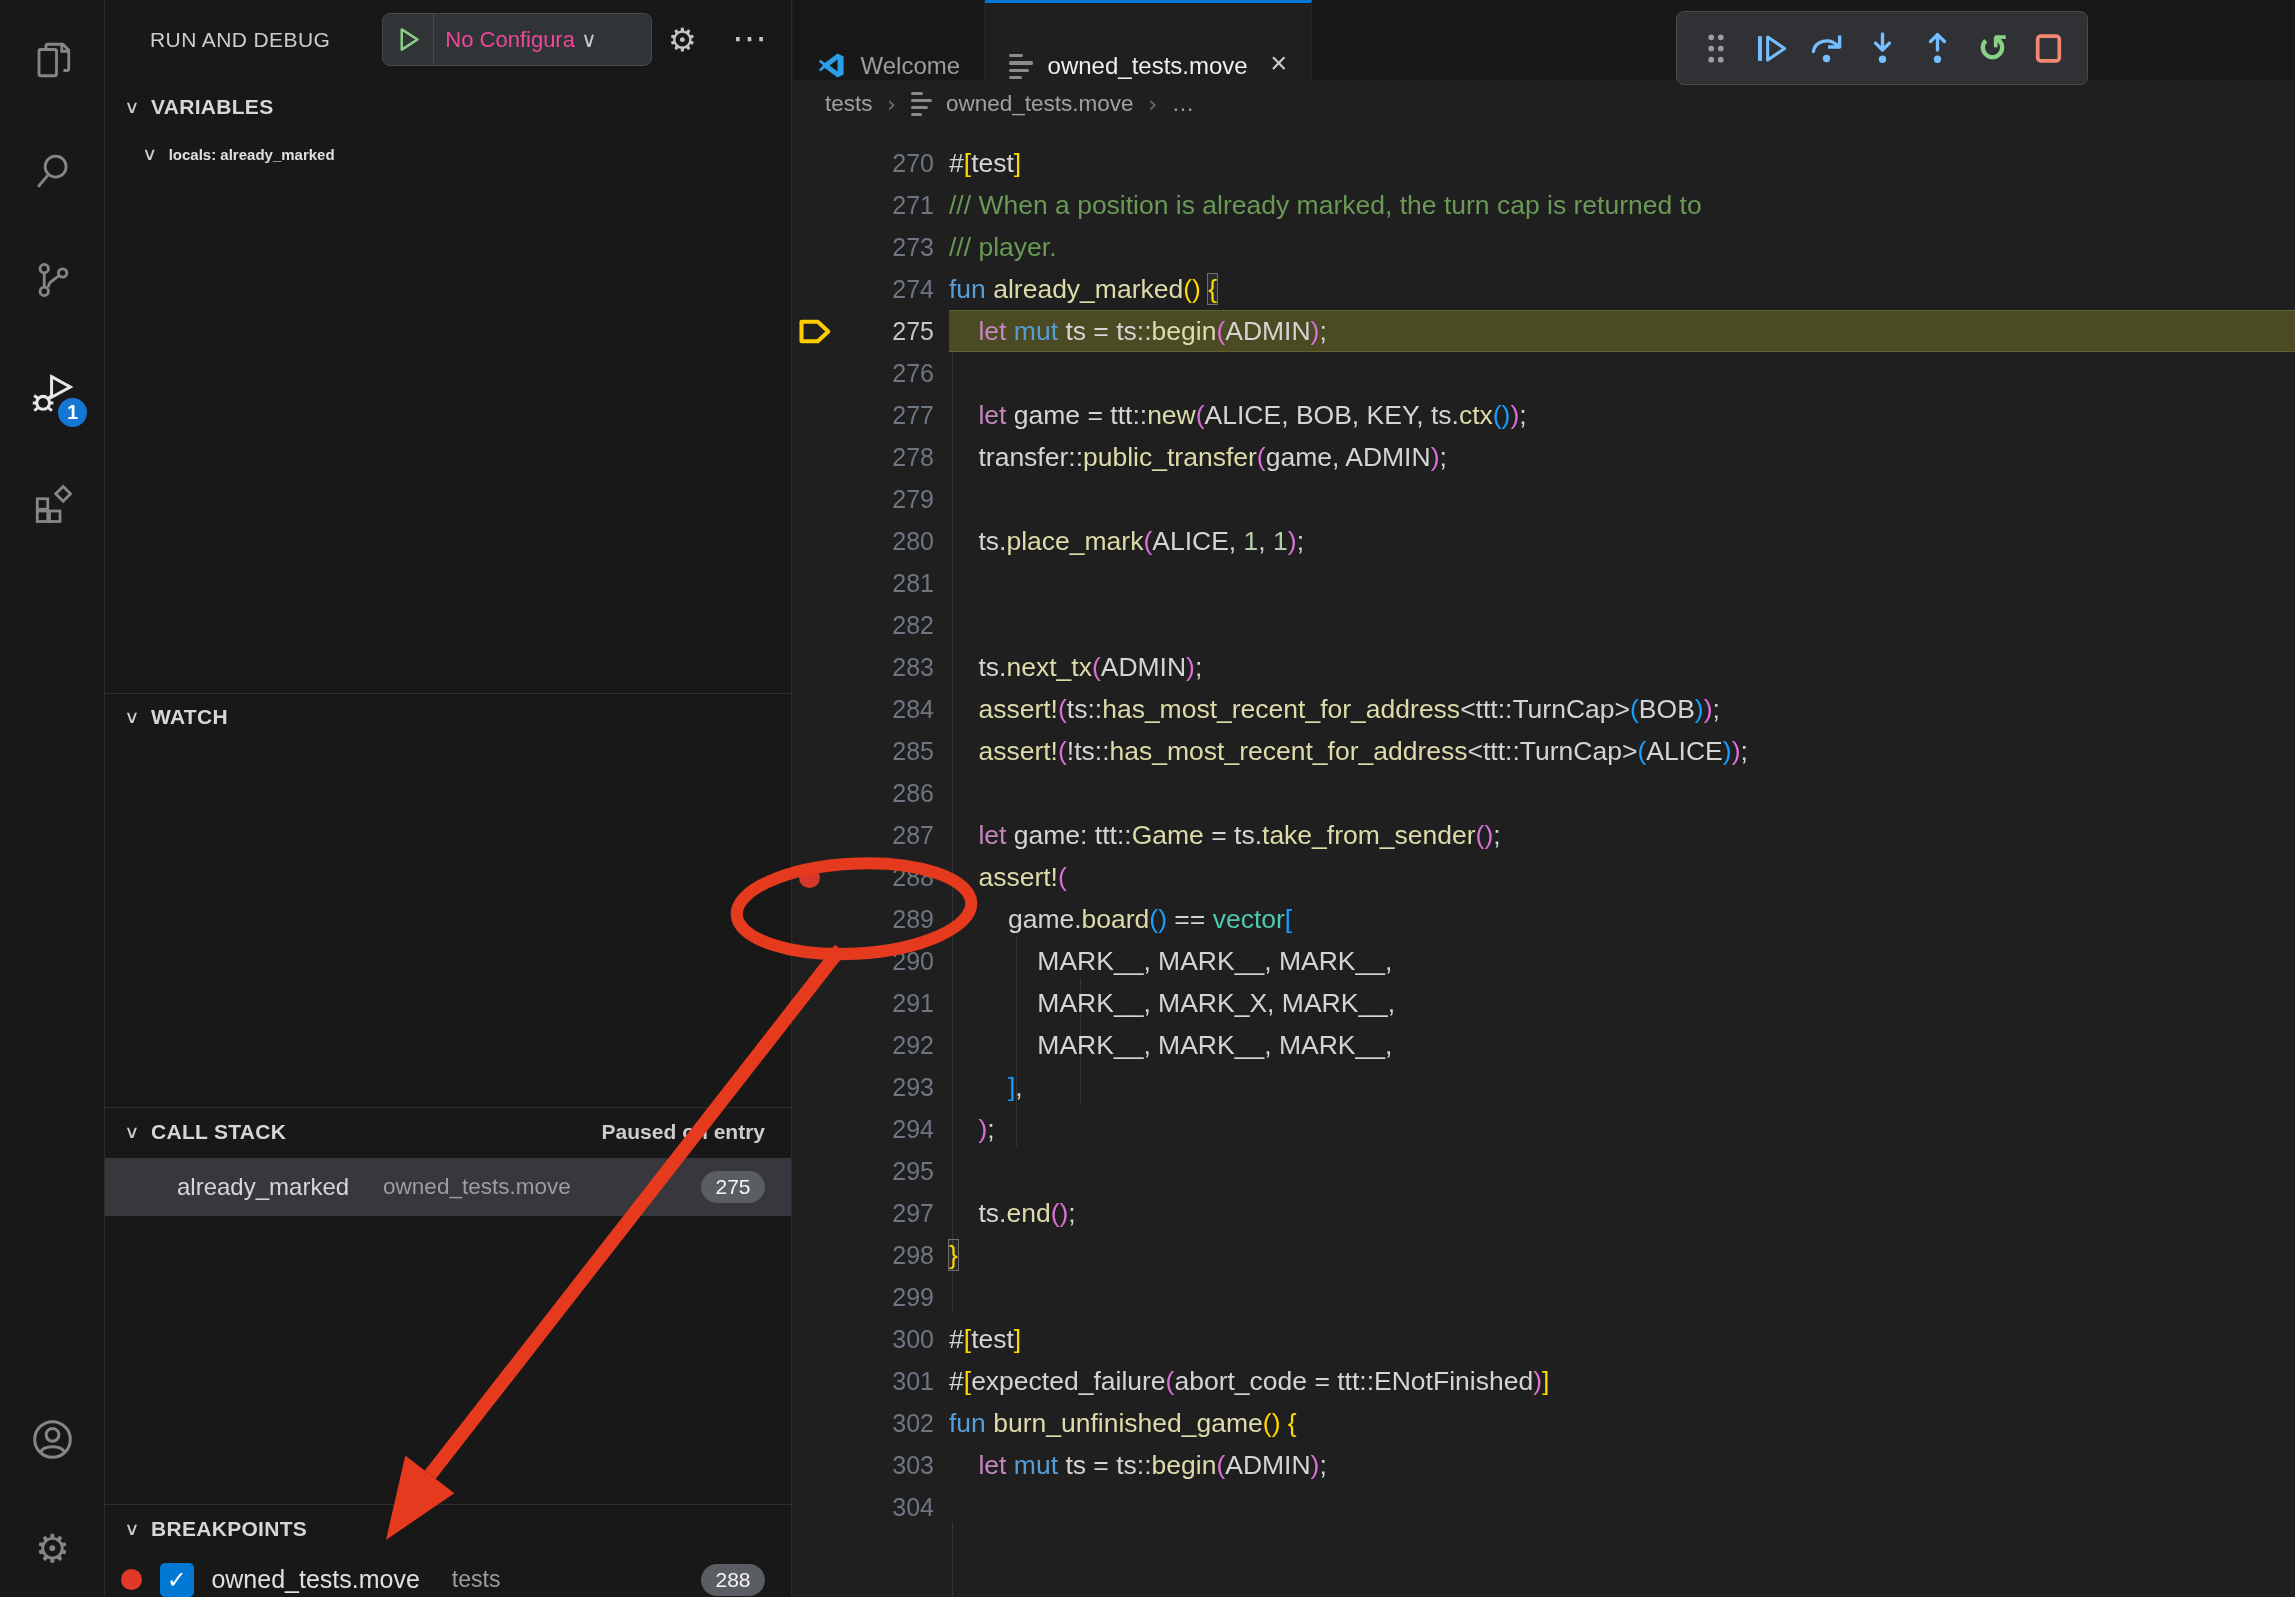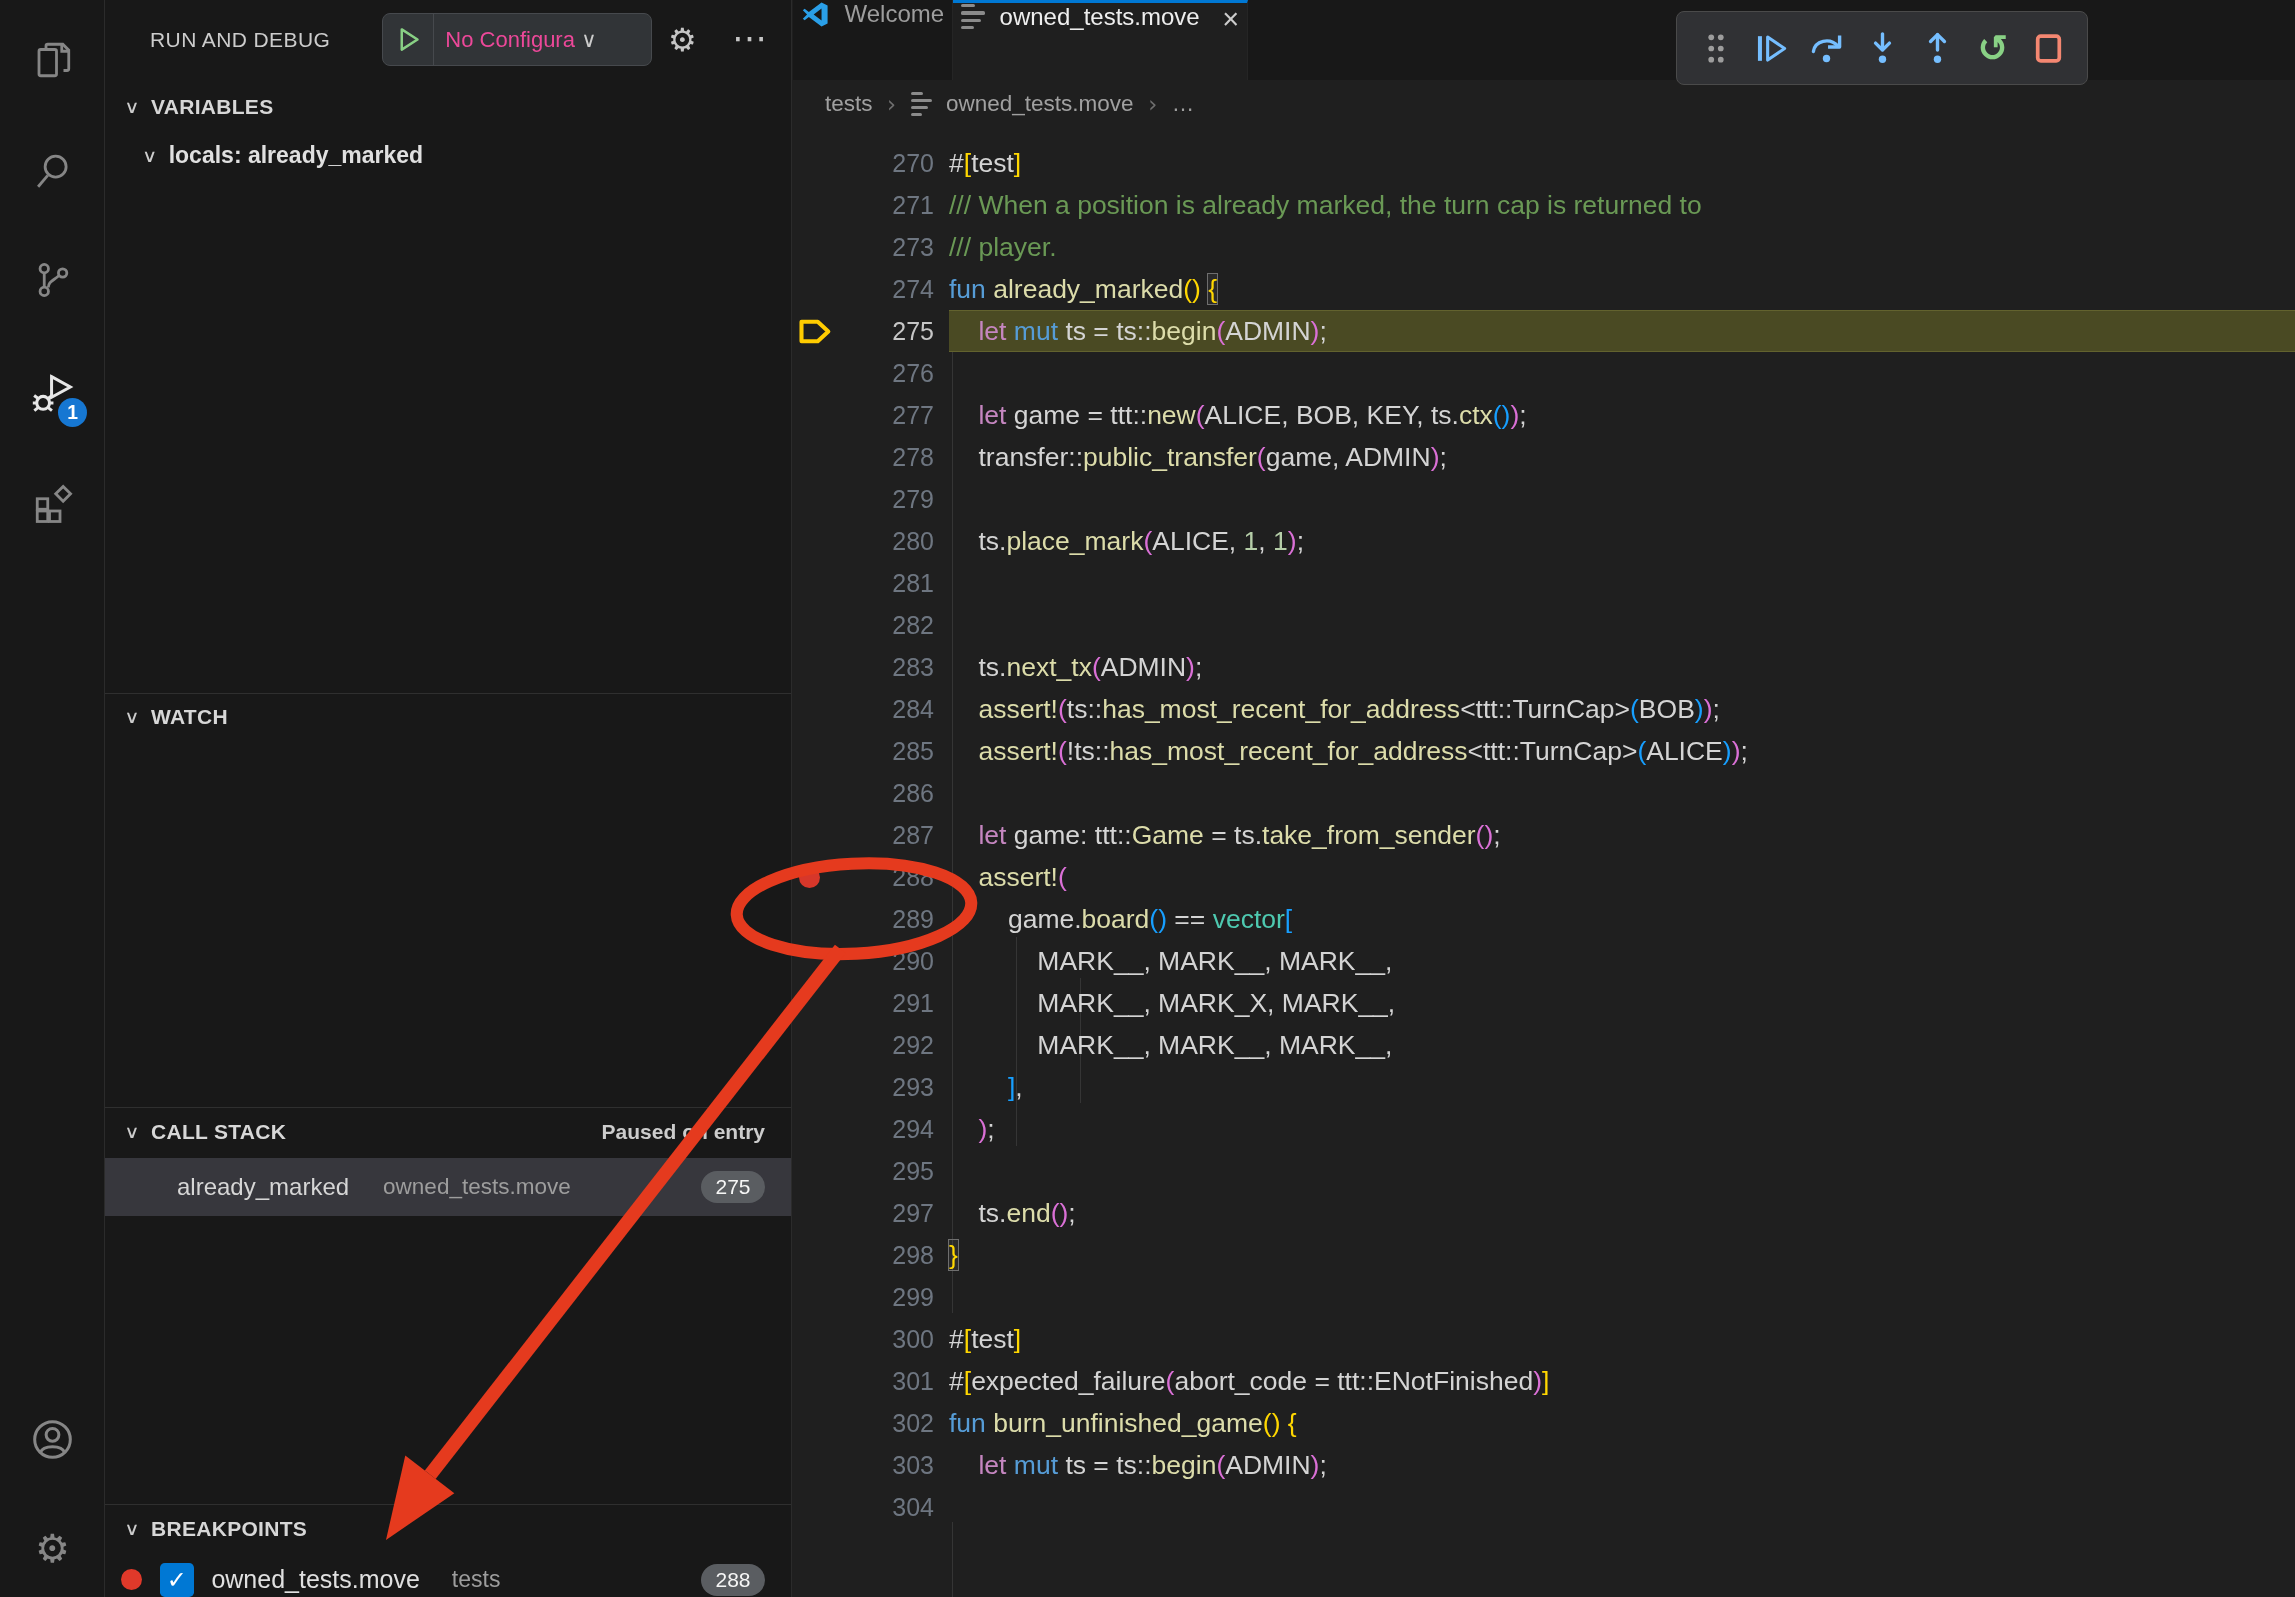--- a/index.html
+++ b/index.html
@@ -33,39 +33,39 @@
   #config-label { font-size:22px; color:#ec4899; padding:0 6.4px 0 11.3px; max-width:177px;
     overflow:hidden; white-space:nowrap; }
   #config-chevron { font-size:21px; color:#cccccc; padding-right:9.7px; font-family:"DejaVu Sans", sans-serif;}
   #sb-gear { position:absolute; left:563px; top:21px; font-size:32px; color:#c5c5c5; }
   #sb-more { position:absolute; left:627px; top:17.7px; font-size:35px; color:#c5c5c5; }
   .section-header { position:absolute; display:flex; align-items:center; gap:11.3px; }
   .chev { font-size:21px; color:#cccccc; font-family:"DejaVu Sans", sans-serif; transform:scaleY(.85); }
   .section-label { font-size:21px; font-weight:700; color:#d7d7d7; letter-spacing:0.3px; }
   .sb-divider { position:absolute; left:0; width:100%; height:0.8px; background:#2f2f2f; }
   #locals-row { position:absolute; left:37px; top:142px; display:flex; align-items:center; gap:11.3px; }
-  #locals-label { font-size:23px; font-weight:700; color:#e0e0e0; }
+  #locals-label { font-size:15px; font-weight:700; color:#e0e0e0; }
   #paused-status { position:absolute; right:26px; top:1120px; font-size:21px; font-weight:600; color:#cccccc; }
   #callstack-row { position:absolute; left:0; top:1158px; width:100%; height:58px;
     background:#37373d; display:flex; align-items:center; cursor:pointer; }
   #cs-frame-name { margin-left:72px; font-size:24px; color:#d6d6d6; }
   #cs-frame-file { margin-left:34px; font-size:22.5px; color:#9d9d9d; }
   .badge { margin-left:auto; margin-right:26px; background:#5a5d61; color:#f6f6f6;
     font-size:21px; border-radius:17.7px; padding:4px 14.5px; }
   #bp-row { position:absolute; left:0; top:1556px; width:100%; height:47px;
     display:flex; align-items:center; }
   #bp-dot { width:21px; height:21px; border-radius:50%; background:#e0392a; margin-left:16px; flex:none; }
   #bp-check { width:34px; height:34px; background:#0078d4; border-radius:4.8px; margin-left:17.7px;
     display:flex; align-items:center; justify-content:center; color:#fff; font-size:24px; flex:none; }
   #bp-file { margin-left:17.7px; font-size:25px; color:#e0e0e0; white-space:nowrap; }
   #bp-dir { margin-left:32px; font-size:23px; color:#9d9d9d; }
   
   #editor { position:absolute; left:793px; top:0; right:0; bottom:0; background:#1f1f1f; }
   #tabbar { position:absolute; left:0; top:0; right:0; height:80px; background:#181818; display:flex; }
-  .tab { height:80px; display:flex; align-items:flex-start; padding:0 8px; gap:14.5px;
+  .tab { height:80px; display:flex; align-items:flex-end; padding:0 24px; gap:14.5px;
     border-right:0.8px solid #252525; cursor:pointer; }
   .tab .tab-label { font-size:24px; color:#9d9d9d; white-space:nowrap; }
   .tab.active { background:#1f1f1f; border-top:3.2px solid #0078d4; }
   .tab.active .tab-label { color:#eeeeee; }
   .tab-close { font-size:29px; color:#cccccc; margin-left:8px; }
   .movefile-icon { width:24px; height:27px; display:flex; flex-direction:column; justify-content:center; gap:4px; flex:none;}
   .movefile-icon i { display:block; height:3.2px; background:#8b8b8b; border-radius:1.6px; }
   #breadcrumbs { position:absolute; left:0; top:80px; right:0; height:47px; background:#1f1f1f;
     display:flex; align-items:center; gap:14.5px; padding-left:32px; }
   .crumb { font-size:22.5px; color:#a0a0a0; cursor:pointer; }

